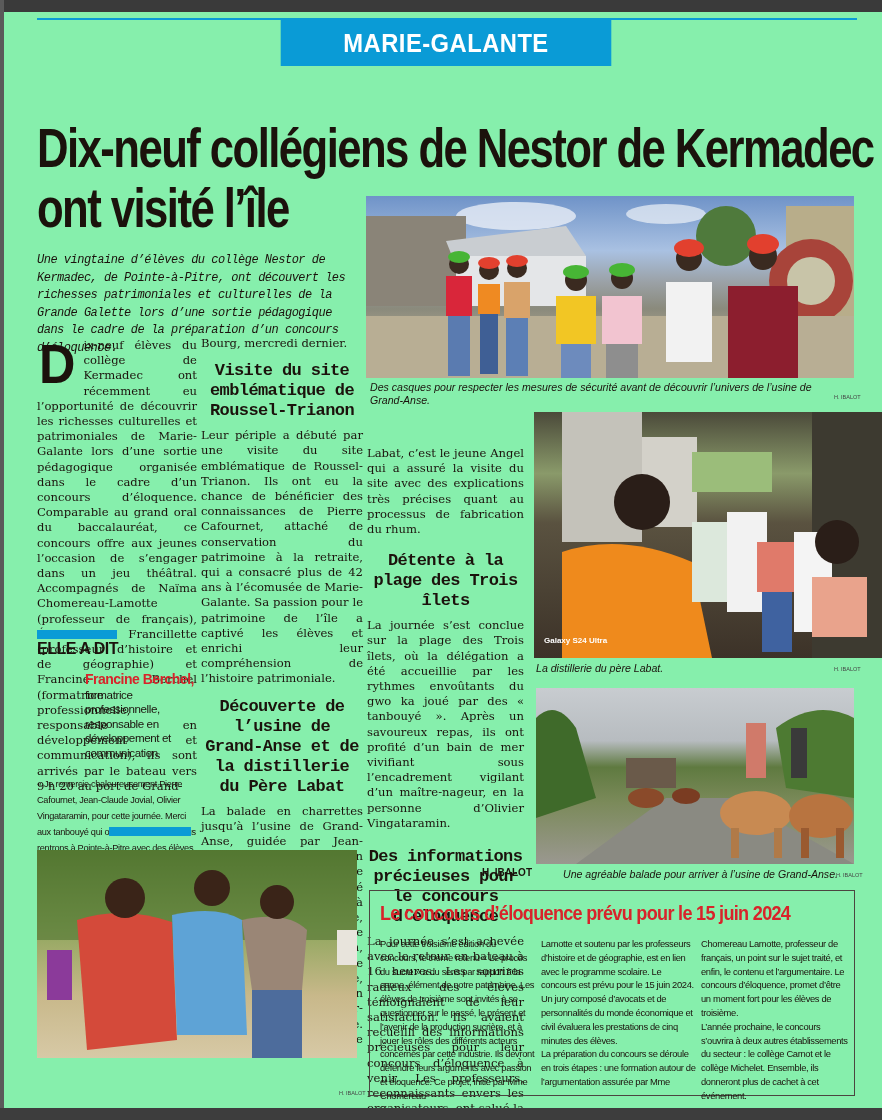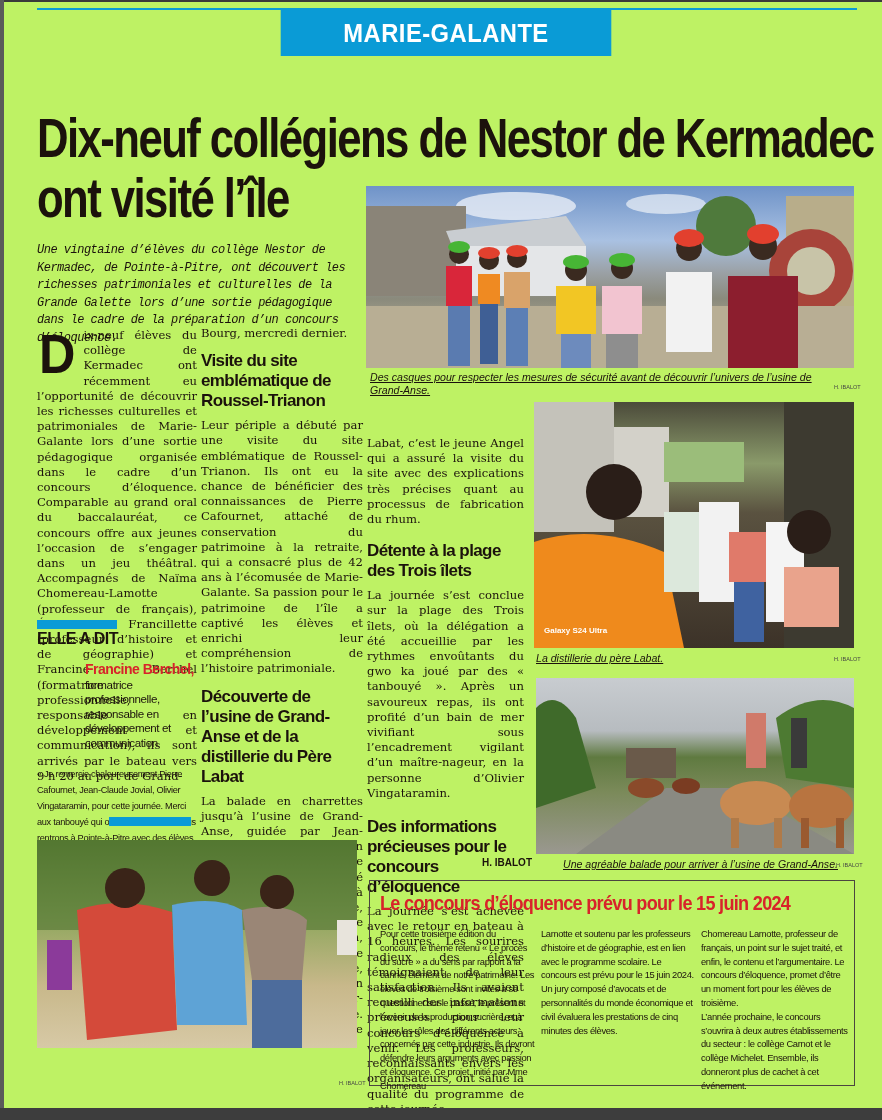--- a/index.html
+++ b/index.html
@@ -2,22 +2,22 @@
 <html><head>
 <meta charset="utf-8">
 <style>
   html, body { margin:0; padding:0; }
   body {
     width:882px; height:1120px; position:relative; overflow:hidden;
     background:#3a3a3a;
     font-family:"DejaVu Serif", serif;
   }
   .page {
-    position:absolute; left:4px; top:2px; width:878px; height:1108px;
-    background:#bef264;
+    position:absolute; left:4px; top:12px; width:878px; height:1108px;
+    background:#86efac;
   }
   .top-rule { position:absolute; left:33px; top:6px; width:820px; height:2px; background:#0a9bd6; }
   .section-tab {
     position:absolute; left:268px; top:8px; width:348px; height:46px;
     background:#0a9bd6; color:#fff; text-align:center;
     font-family:"Liberation Sans", sans-serif; font-weight:bold;
     font-size:25px; line-height:46px; letter-spacing:0.5px;
     transform:scaleX(0.95);
   }
   .headline {
@@ -35,37 +35,37 @@
     letter-spacing:-0.5px;
   }
   .col { position:absolute; font-size:11.6px; line-height:15.2px; color:#1b120c; text-align:justify; hyphens:auto; }
   .col p { margin:0; }
   .dropcap {
     float:left; font-family:"Liberation Sans", sans-serif; font-weight:bold;
     font-size:56px; line-height:48px; height:48px; margin:2px 6px 0 0; color:#1b120c;
     transform:scaleX(0.9);
   }
   .subhead {
-    font-family:Liberation Sans, sans-serif; font-weight:bold; font-size:17px; line-height:20px;
-    text-align:left; color:#1b120c; letter-spacing:-0.6px; margin:10px 0 7px 0;
+    font-family:Liberation Mono, monospace; font-weight:bold; font-size:17px; line-height:20px;
+    text-align:center; color:#1b120c; letter-spacing:-0.6px; margin:10px 0 7px 0;
   }
   .blue-bar { position:absolute; height:9px; background:#0a9bd6; }
   .quote-title {
     position:absolute; left:33px; top:628px;
     font-family:"Liberation Sans", sans-serif; font-weight:bold; font-size:16px; color:#1b120c;
     letter-spacing:-0.5px;
   }
   .quote-box { position:absolute; left:33px; top:660px; width:160px; font-family:"Liberation Sans", sans-serif; color:#1b120c; }
   .quote-intro { font-size:11.6px; line-height:14.5px; letter-spacing:-0.4px;margin-left:48px; }
   .quote-name { color:#d8232a; font-weight:bold; font-size:14px; letter-spacing:-0.5px; }
   .quote-text { margin-top:16px; font-size:9.2px; line-height:16px; letter-spacing:-0.3px; }
   .photo { position:absolute; overflow:hidden; }
   .caption {
     position:absolute; font-family:"Liberation Sans", sans-serif; font-style:italic;
-    font-size:10.6px; line-height:13px; color:#1b120c;text-decoration:underline;
+    font-size:10.6px; line-height:13px; color:#1b120c;
   }
   .credit { position:absolute; font-family:"Liberation Sans", sans-serif; font-size:5.5px; color:#444; }
   .signature { position:absolute; font-family:"Liberation Sans", sans-serif; font-weight:bold; font-size:10px; color:#1b120c; }
   .box {
     position:absolute; left:365px; top:878px; width:486px; height:206px;
     border:1.5px solid #4b4540; box-sizing:border-box;
   }
   .box-title {
     position:absolute; left:10px; top:10px; font-family:"Liberation Sans", sans-serif; font-weight:bold;
     font-size:21px; color:#d8232a; letter-spacing:-0.8px; transform-origin:left top; transform:scaleX(0.86); white-space:nowrap;
@@ -161,21 +161,21 @@
           <ellipse cx="323" cy="52" rx="15" ry="9" fill="#e2402e"></ellipse>
         <rect x="362" y="90" width="70" height="92" fill="#8c1e2e"></rect>
           <circle cx="397" cy="60" r="14" fill="#3a2a20"></circle>
           <ellipse cx="397" cy="48" rx="16" ry="10" fill="#e2402e"></ellipse>
       </g>
     </svg>
   </div>
   <div class="caption" style="left:366px; top:369px; width:470px;">Des casques pour respecter les mesures de sécurité avant de découvrir l’univers de l’usine de Grand-Anse.</div>
   <div class="credit" style="left:830px; top:382px;">H. IBALOT</div>
 
-  <div class="photo" style="left:530px; top:400px; width:320px; height:246px; background:linear-gradient(180deg,#4b4a3a 0%,#8a9a6a 25%,#5a5240 45%,#3c3228 100%);">
+  <div class="photo" style="left:530px; top:400px; width:320px; height:246px; background:linear-gradient(180deg,#4b4a3a 0%,#8a9a6a 25%,#5a5240 45%,#3c3228 100%);padding-left:28px;">
     <svg width="320" height="246" viewBox="0 0 320 246">
       <rect x="0" y="0" width="80" height="130" fill="#c4c2ba"></rect>
       <rect x="80" y="25" width="55" height="90" fill="#d3d1c9"></rect>
       <rect x="130" y="40" width="80" height="40" fill="#9bbd7a"></rect>
       <rect x="250" y="0" width="70" height="246" fill="#3d3a30"></rect>
       <path d="M0 140 Q60 120 130 150 L150 246 L0 246 Z" fill="#ef8a1c"></path>
       <circle cx="80" cy="90" r="28" fill="#2a1e18"></circle>
       <rect x="130" y="110" width="40" height="80" fill="#dce8dc"></rect>
       <rect x="165" y="100" width="40" height="100" fill="#f2f2f2"></rect>
       <rect x="195" y="130" width="38" height="50" fill="#e07a6a"></rect>
@@ -226,20 +226,21 @@
   </div>
   <div class="credit" style="left:335px; top:1078px;">H. IBALOT</div>
 
   <div class="box">
     <div class="box-title">Le concours d’éloquence prévu pour le 15 juin 2024</div>
     <div class="box-col" style="left:10px;">
       <p>Pour cette troisième édition du concours, le thème retenu « Le procès du sucre » a du sens par rapport à la canne, élément de notre patrimoine. Les élèves de troisième sont invités à se questionner sur le passé, le présent et l’avenir de la production sucrière, et à jouer les rôles des différents acteurs concernés par cette industrie. Ils devront défendre leurs arguments avec passion et éloquence. Ce projet, initié par Mme Chomereau</p>
     </div>
     <div class="box-col" style="left:171px;">
       <p>Lamotte et soutenu par les professeurs d’histoire et de géographie, est en lien avec le programme scolaire. Le concours est prévu pour le 15 juin 2024. Un jury composé d’avocats et de personnalités du monde économique et civil évaluera les prestations de cinq minutes des élèves.</p>
+      <p>La préparation du concours se déroule en trois étapes : une formation autour de l’argumentation assurée par Mme</p>
     </div>
     <div class="box-col" style="left:331px; width:150px;">
       <p>Chomereau Lamotte, professeur de français, un point sur le sujet traité, et enfin, le contenu et l’argumentaire. Le concours d’éloquence, promet d’être un moment fort pour les élèves de troisième.</p>
       <p>L’année prochaine, le concours s’ouvrira à deux autres établissements du secteur : le collège Carnot et le collège Michelet. Ensemble, ils donneront plus de cachet à cet événement.</p>
     </div>
   </div>
 </div>
 
 <div class="bottom-bar"></div>
 

